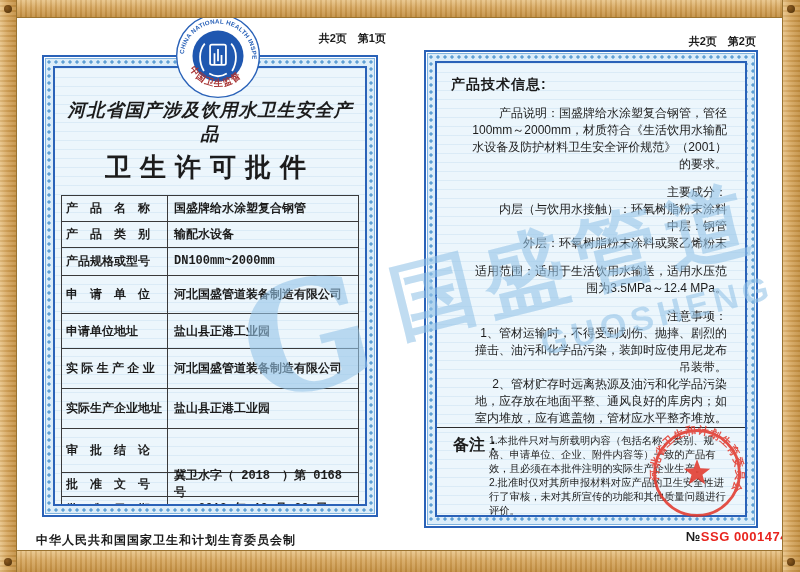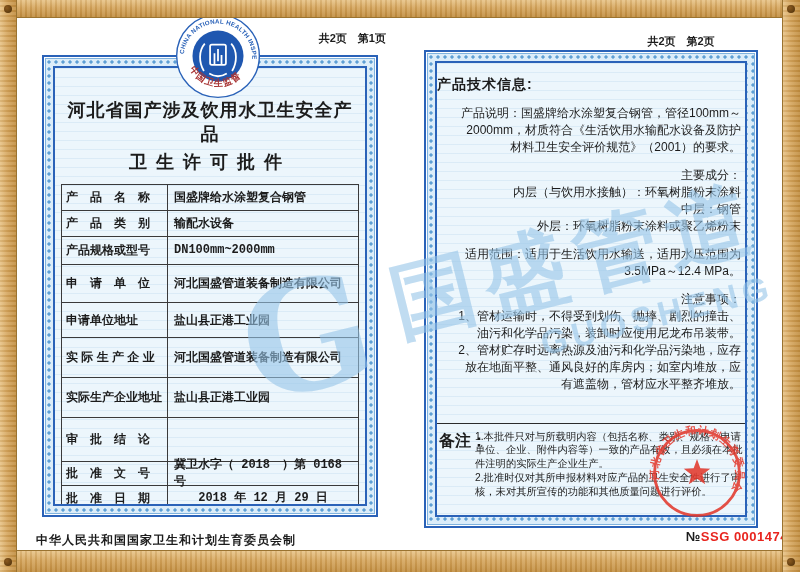--- a/index.html
+++ b/index.html
@@ -30,37 +30,37 @@
       background-color:#dcedf9;
       background-image:radial-gradient(circle at 3px 3px,#5e9fd4 1.5px,rgba(0,0,0,0) 1.7px);
       background-size:7px 7px;}
   .inner{height:100%;border:2px solid #2a62b8;background:#ecf6fc;
       background-image:linear-gradient(rgba(110,170,215,.14) 1px,rgba(0,0,0,0) 1px);
       background-size:100% 9px;overflow:hidden;}
   .cert1{left:42px;top:55px;width:336px;height:462px;}
   .cert2{left:424px;top:50px;width:334px;height:478px;}
   .page-indicator{position:absolute;font-size:11px;font-weight:bold;z-index:3;}
   .pi1{left:236px;top:31px;width:150px;text-align:right;}
-  .pi2{left:606px;top:34px;width:150px;text-align:center;}
-  
-  .title1{margin:30px 4px 2px;text-align:center;font-size:18px;font-weight:bold;letter-spacing:1px;}
-  .title2{margin:4px 0 10px;text-align:center;font-size:18px;font-weight:bold;letter-spacing:9px;}
+  .pi2{left:606px;top:34px;width:150px;text-align:right;}
+  
+  .title1{margin:30px 4px 2px;text-align:center;font-size:18px;font-weight:bold;letter-spacing:1px;font-style:italic;}
+  .title2{margin:4px 0 10px;text-align:center;font-size:26px;font-weight:bold;letter-spacing:9px;}
   .atable{width:298px;margin:0 auto;border:1px solid #3a3a3a;border-bottom:none;}
   .trow{display:flex;border-bottom:1px solid #3a3a3a;}
   .tl{width:106px;border-right:1px solid #3a3a3a;display:flex;align-items:center;
       padding:1px 4px;font-weight:bold;font-size:12px;line-height:1.2;}
   .tv{flex:1;display:flex;align-items:center;padding:1px 6px;font-weight:bold;font-size:12px;line-height:1.35;}
   .h26{height:26px}.h28{height:28px}.h38{height:38px}.h35{height:35px}
   .h40{height:40px}.h44{height:44px}.h24{height:24px}.h25{height:25px}
   .tv.conclusion{display:block;padding-top:3px;text-indent:2em;font-size:11.5px;}
   .tv.mono{font-family:"Liberation Mono","DejaVu Sans Mono",monospace;font-weight:bold;}
   .emblem{position:absolute;left:174px;top:12px;width:88px;height:88px;z-index:4;}
   .footer1{position:absolute;left:36px;top:532px;font-size:12px;font-weight:bold;letter-spacing:1px;z-index:3;text-align:center;}
   
-  .p2content{height:100%;padding:12px 0 10px;display:flex;flex-direction:column;font-size:12px;line-height:1.42;border-radius:12px;}
+  .p2content{height:100%;padding:12px 14px 10px;display:flex;flex-direction:column;font-size:12px;line-height:1.42;border-radius:12px;}
   .p2head{font-weight:bold;font-size:14px;letter-spacing:1px;margin-bottom:10px;}
   .p2body{margin-left:20px;margin-right:4px;}
   .p2body p{margin:0;text-align:right;}
   .p2body p.gap{margin-top:11px;}
   .divider{border-top:1.5px solid #2b2b2b;margin:0 -14px;}
   .remarks{position:relative;padding:4px 2px 4px 38px;font-size:10.3px;line-height:1.35;margin-top:2px;margin-bottom:2px;}
   .remarks .rlab{position:absolute;left:2px;top:4px;font-weight:bold;font-size:16px;}
   .remarks p{margin:0;}
   .seal{position:absolute;left:648px;top:424px;width:98px;height:98px;z-index:40;}
   .serial{position:absolute;left:640px;top:529px;width:148px;text-align:right;

